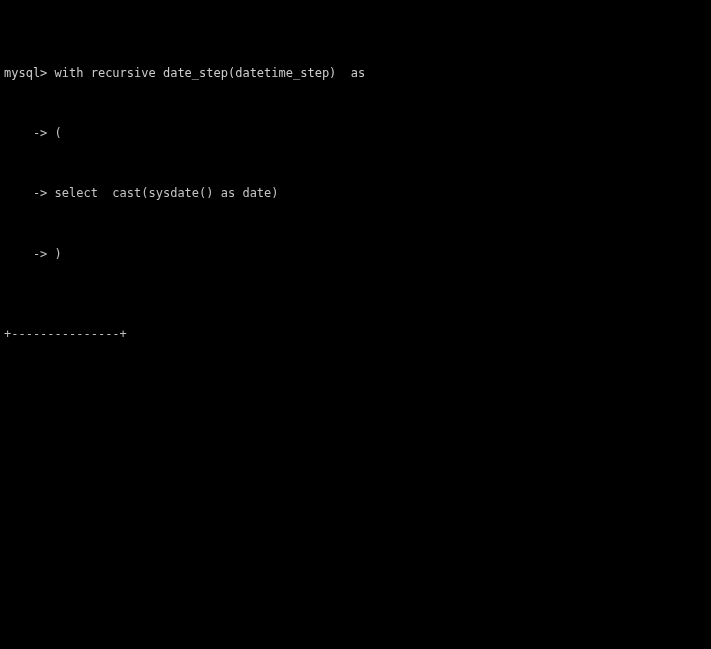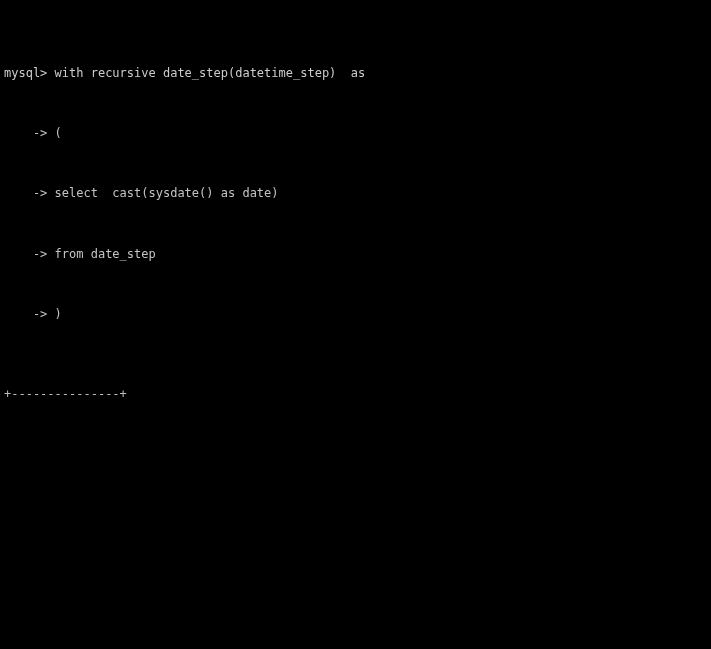--- a/index.html
+++ b/index.html
@@ -36,21 +36,20 @@
   .rule-line   { color: #bdbdbd; }
 </style>
 </head>
 <body>
 
 <div id="terminal">
 
   <div class="line prompt-line">mysql&gt; with recursive date_step(datetime_step)  as</div>
   <div class="line cont-line">    -&gt; (</div>
   <div class="line cont-line">    -&gt; select  cast(sysdate() as date)</div>
-  <div class="line cont-line">    -&gt; from date_step</div>
   <div class="line cont-line">    -&gt; )</div>
 
   <div class="line rule-line">+---------------+</div>
   
   
 
   
   
   
   

